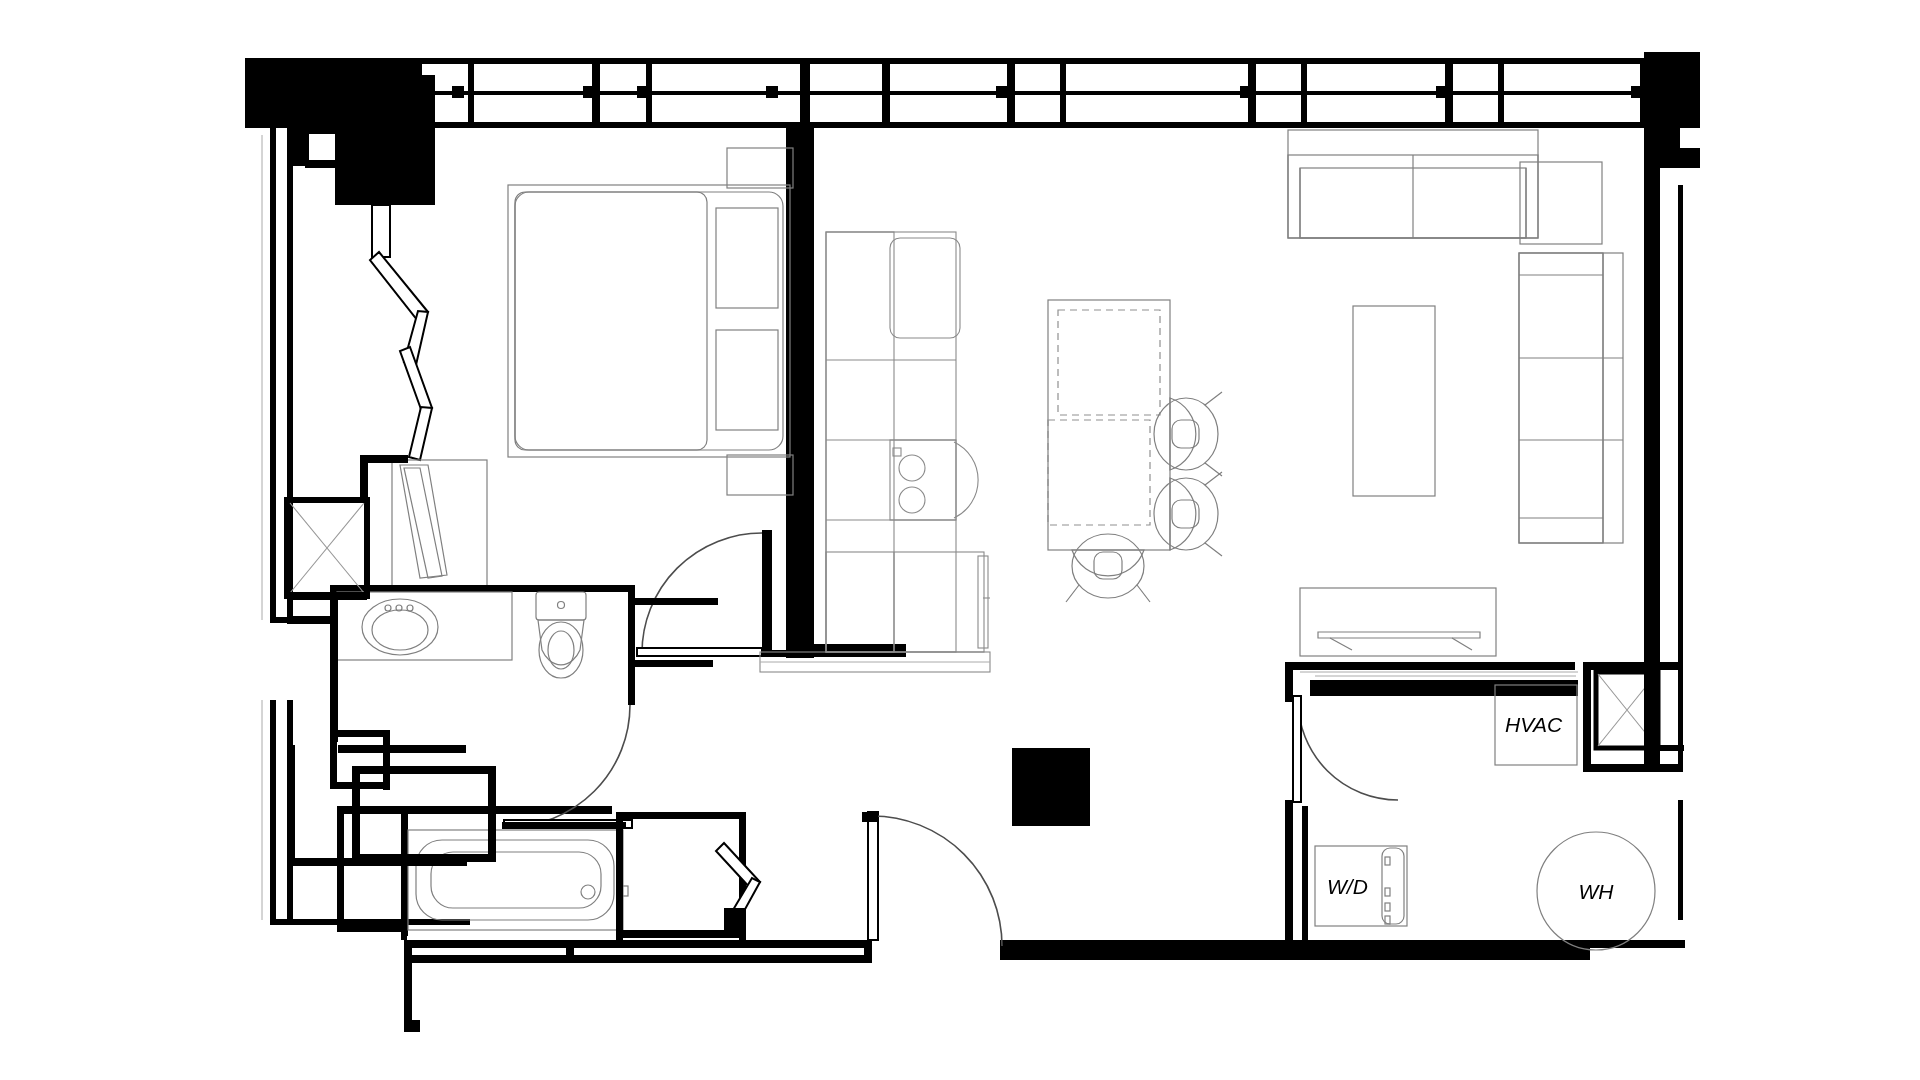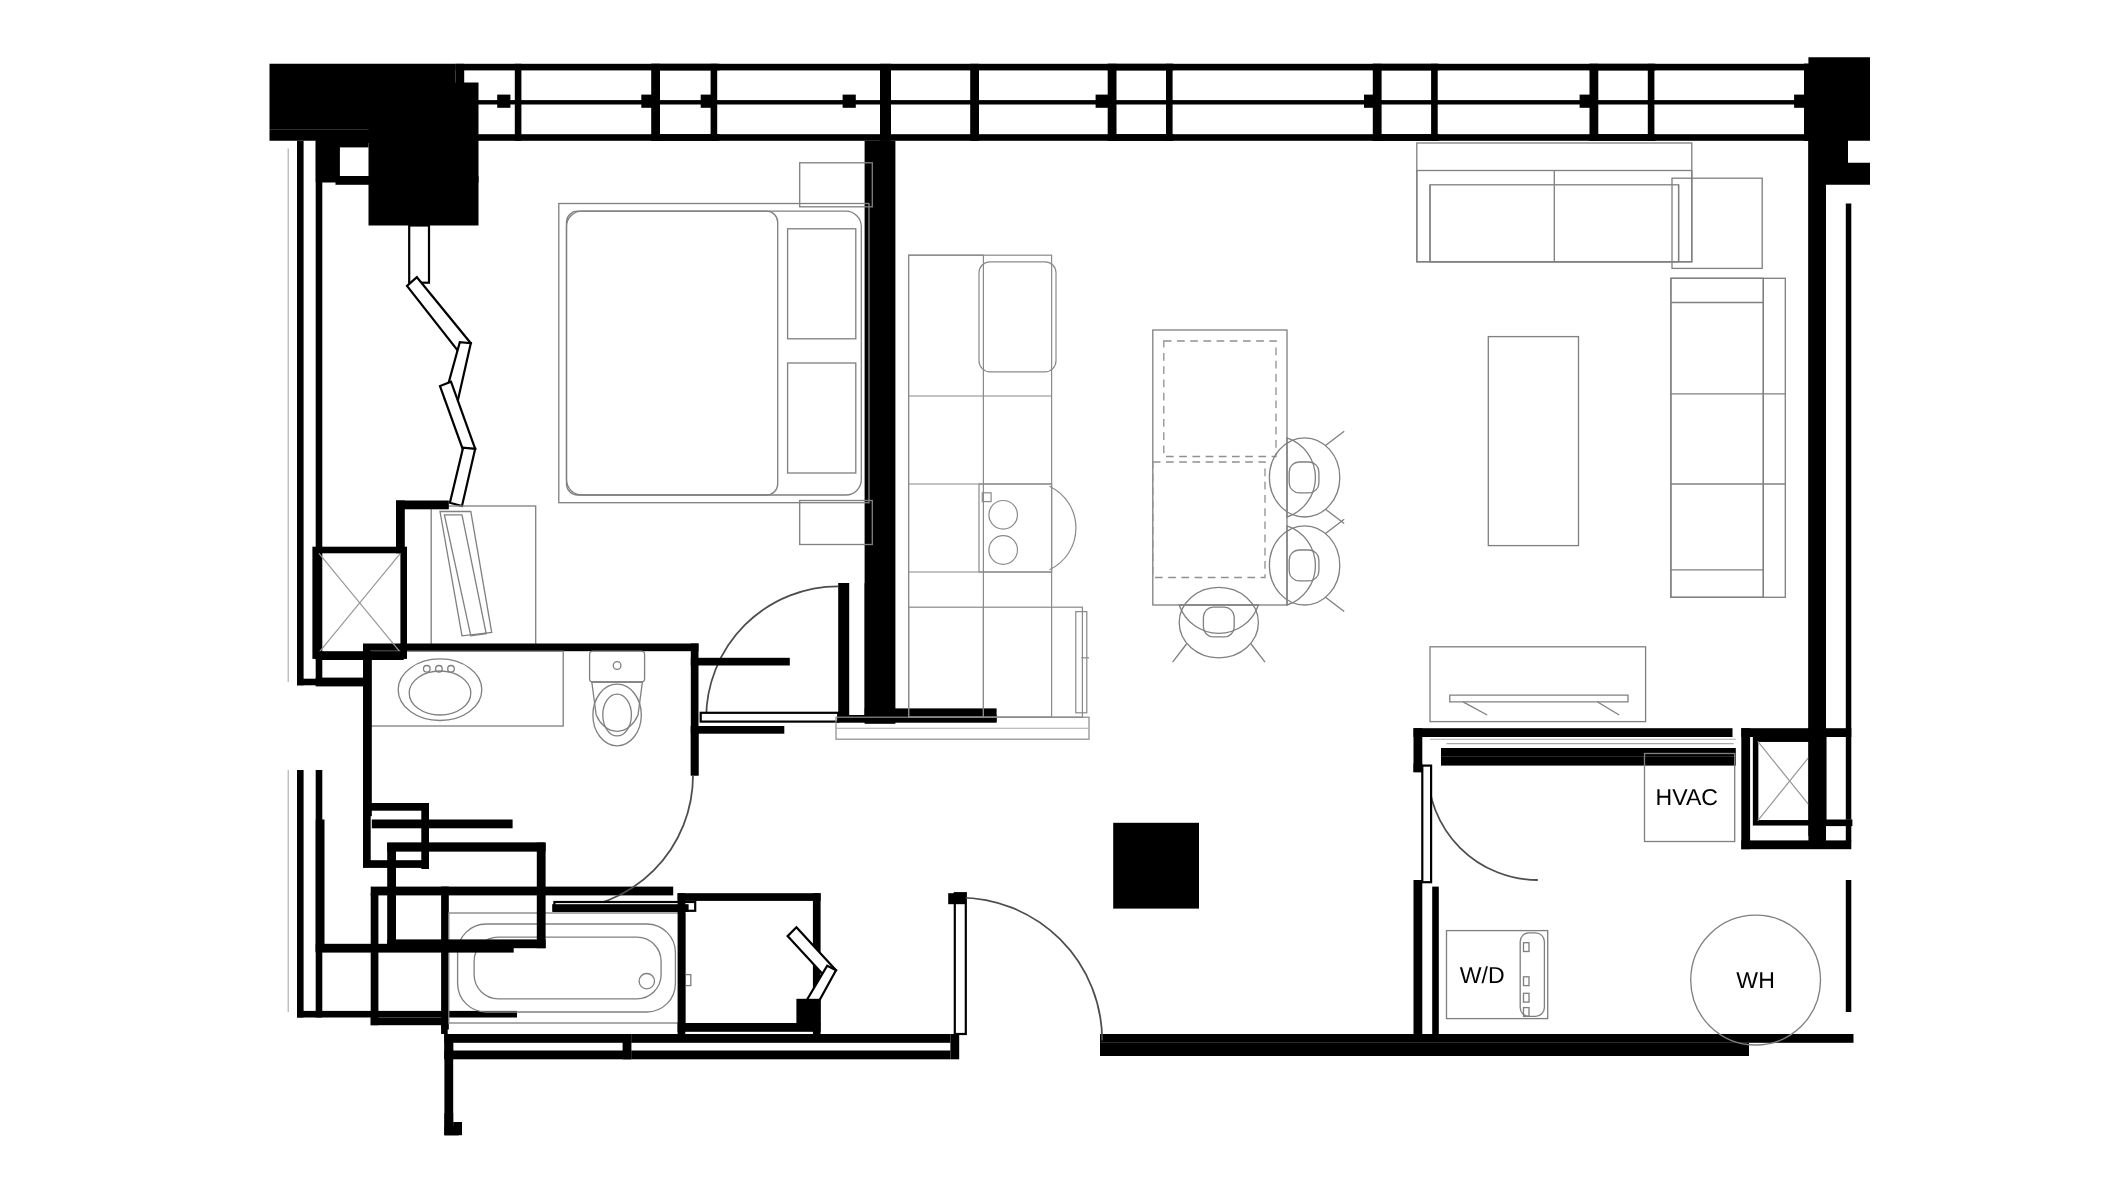--- a/index.html
+++ b/index.html
@@ -1,17 +1,17 @@
 <!DOCTYPE html>
 <html><head>
 <meta charset="utf-8">
 <style>
   html,body{margin:0;padding:0;background:#ffffff;}
   body{width:1920px;height:1080px;overflow:hidden;font-family:"Liberation Sans",sans-serif;}
-  #plan-root{position:relative;width:1920px;height:1080px;background:#ffffff;}
+  #plan-root{position:relative;width:1920px;height:1080px;background:#ffffff;font-style:italic;}
   svg#floorplan{display:block;width:1920px;height:1080px;}
   .wall{fill:#000000;stroke:none;}
   .furn{fill:none;stroke:#808080;stroke-width:1.2;}
   .furn-d{fill:none;stroke:#909090;stroke-width:1.2;stroke-dasharray:7 5;}
   .door-leaf{fill:#ffffff;stroke:#000000;stroke-width:2;}
   .door-arc{fill:none;stroke:#4d4d4d;stroke-width:1.6;}
   .shaftx{fill:none;stroke:#999999;stroke-width:1.1;}
   .lbl{font-family:"Liberation Sans",sans-serif;font-size:21px;fill:#000000;
        dominant-baseline:middle;}
   .lbl-c{text-anchor:middle;}

